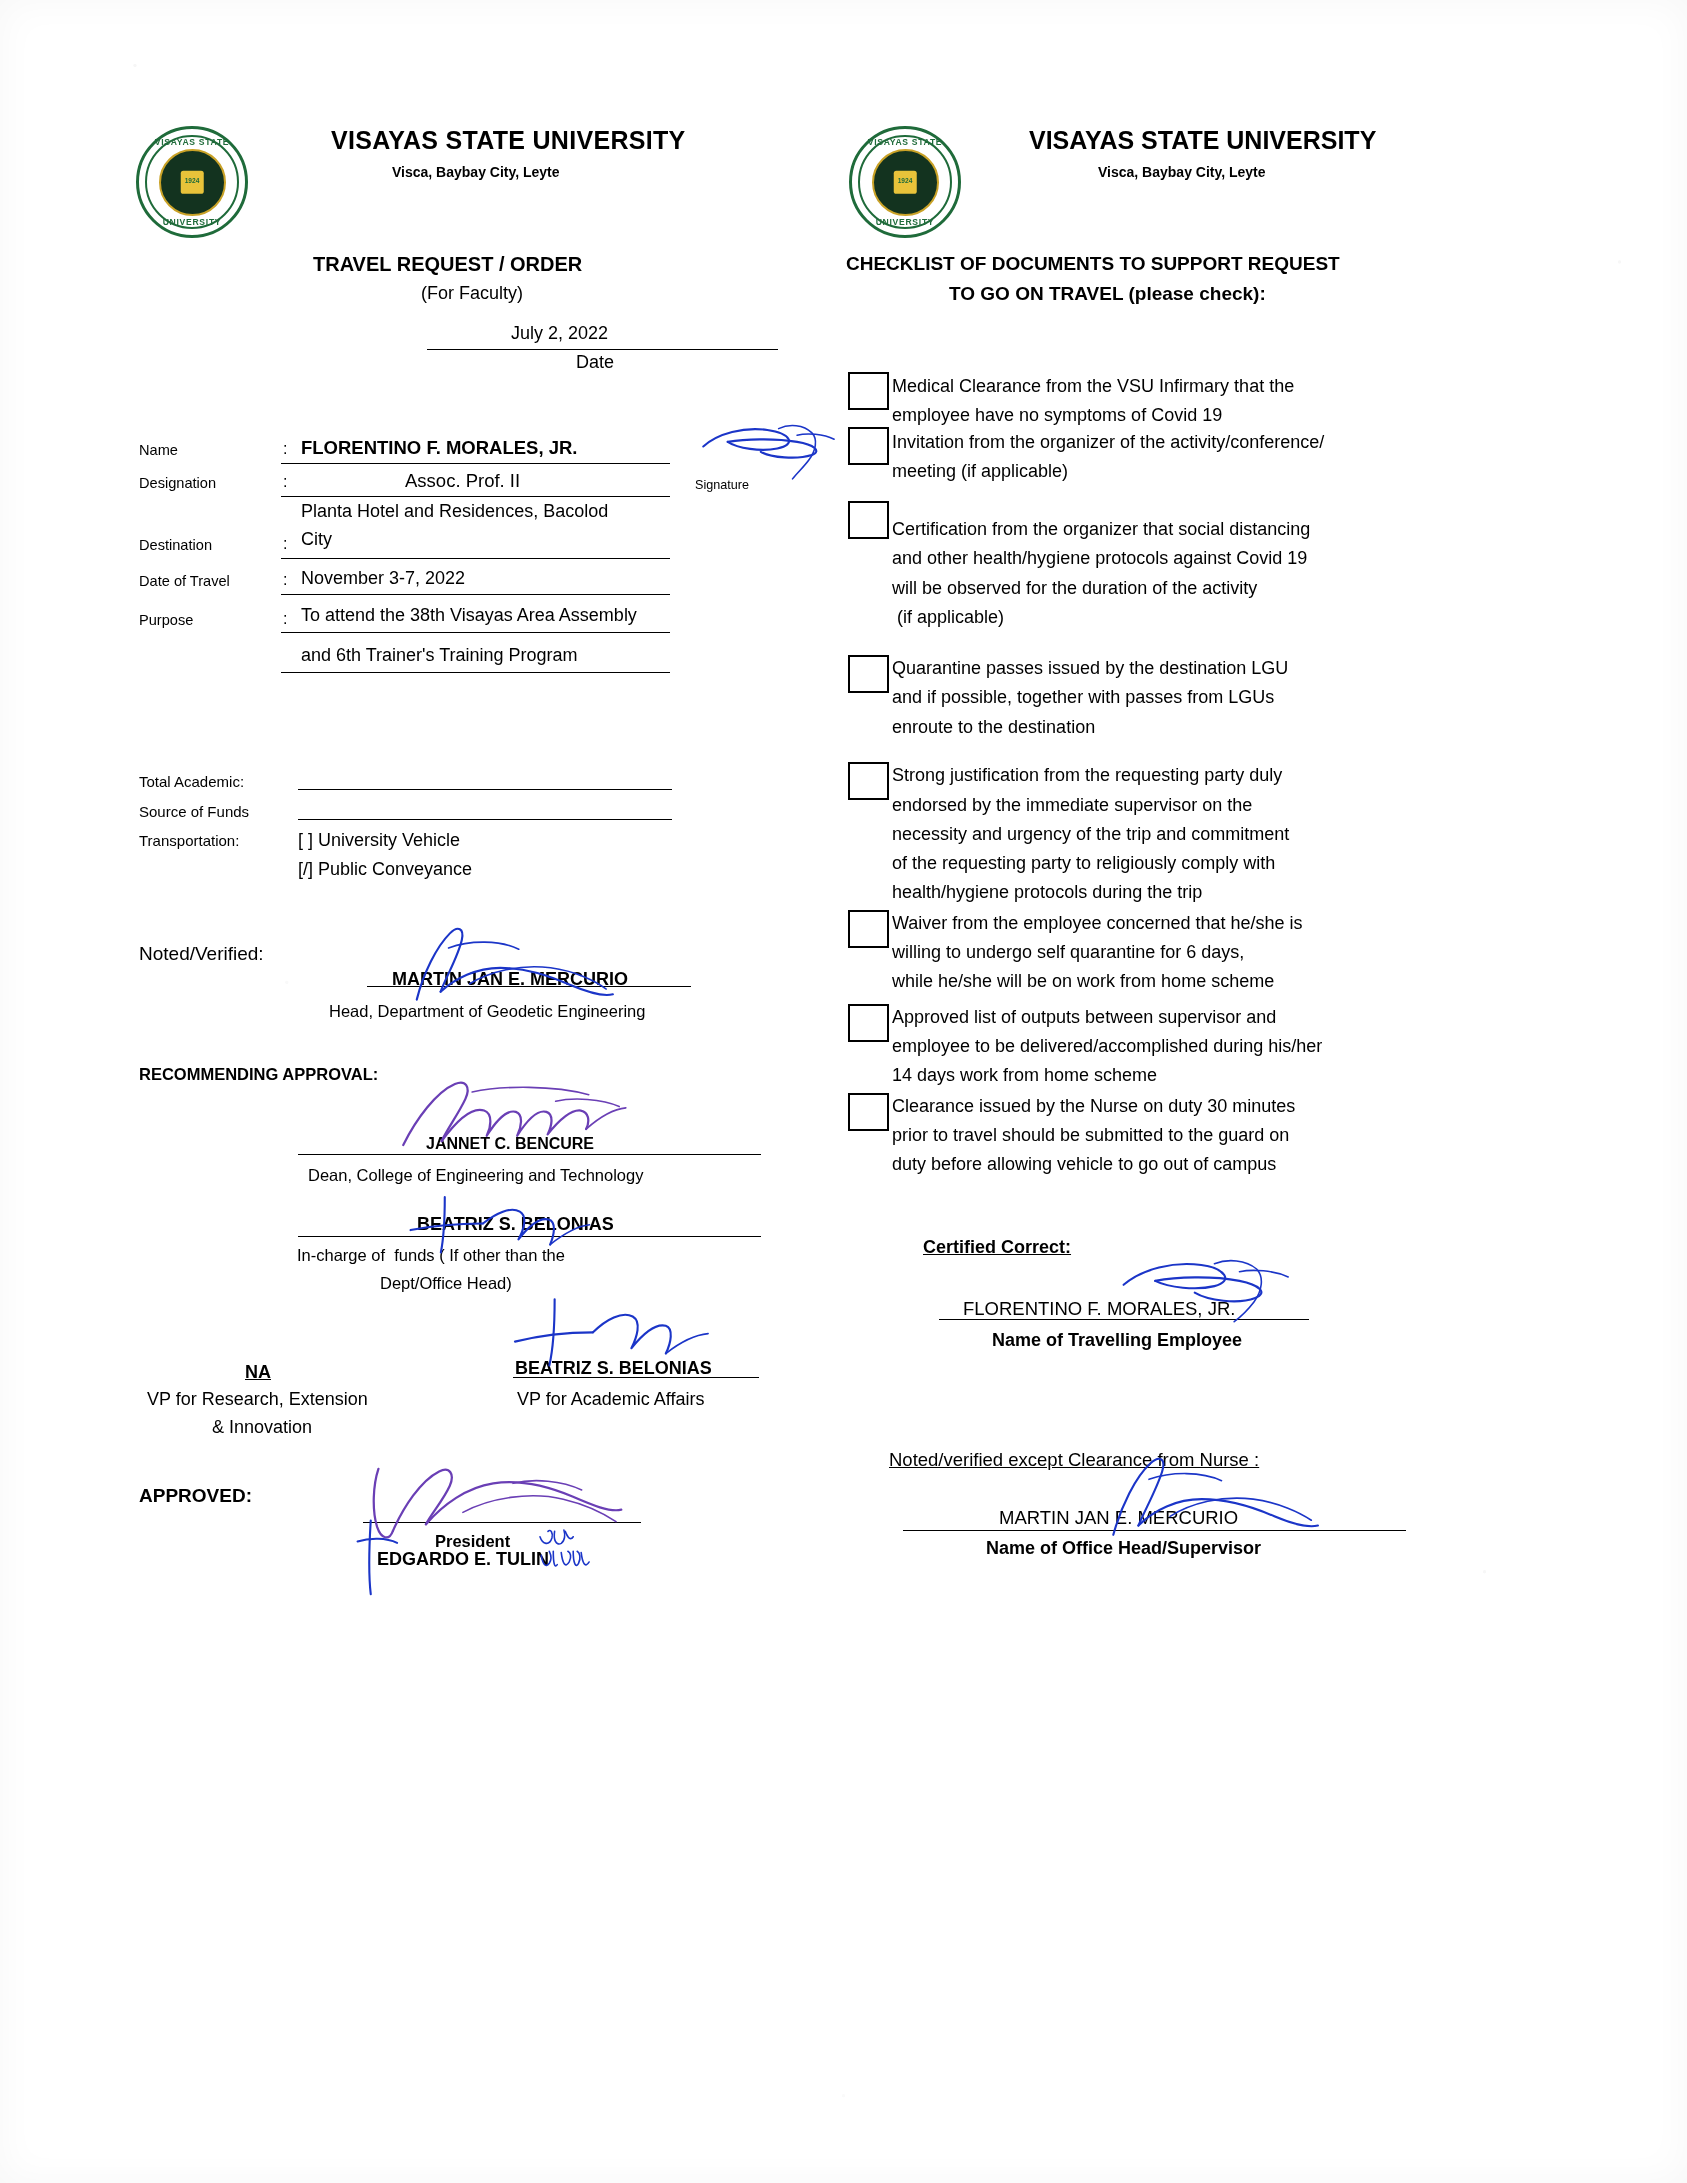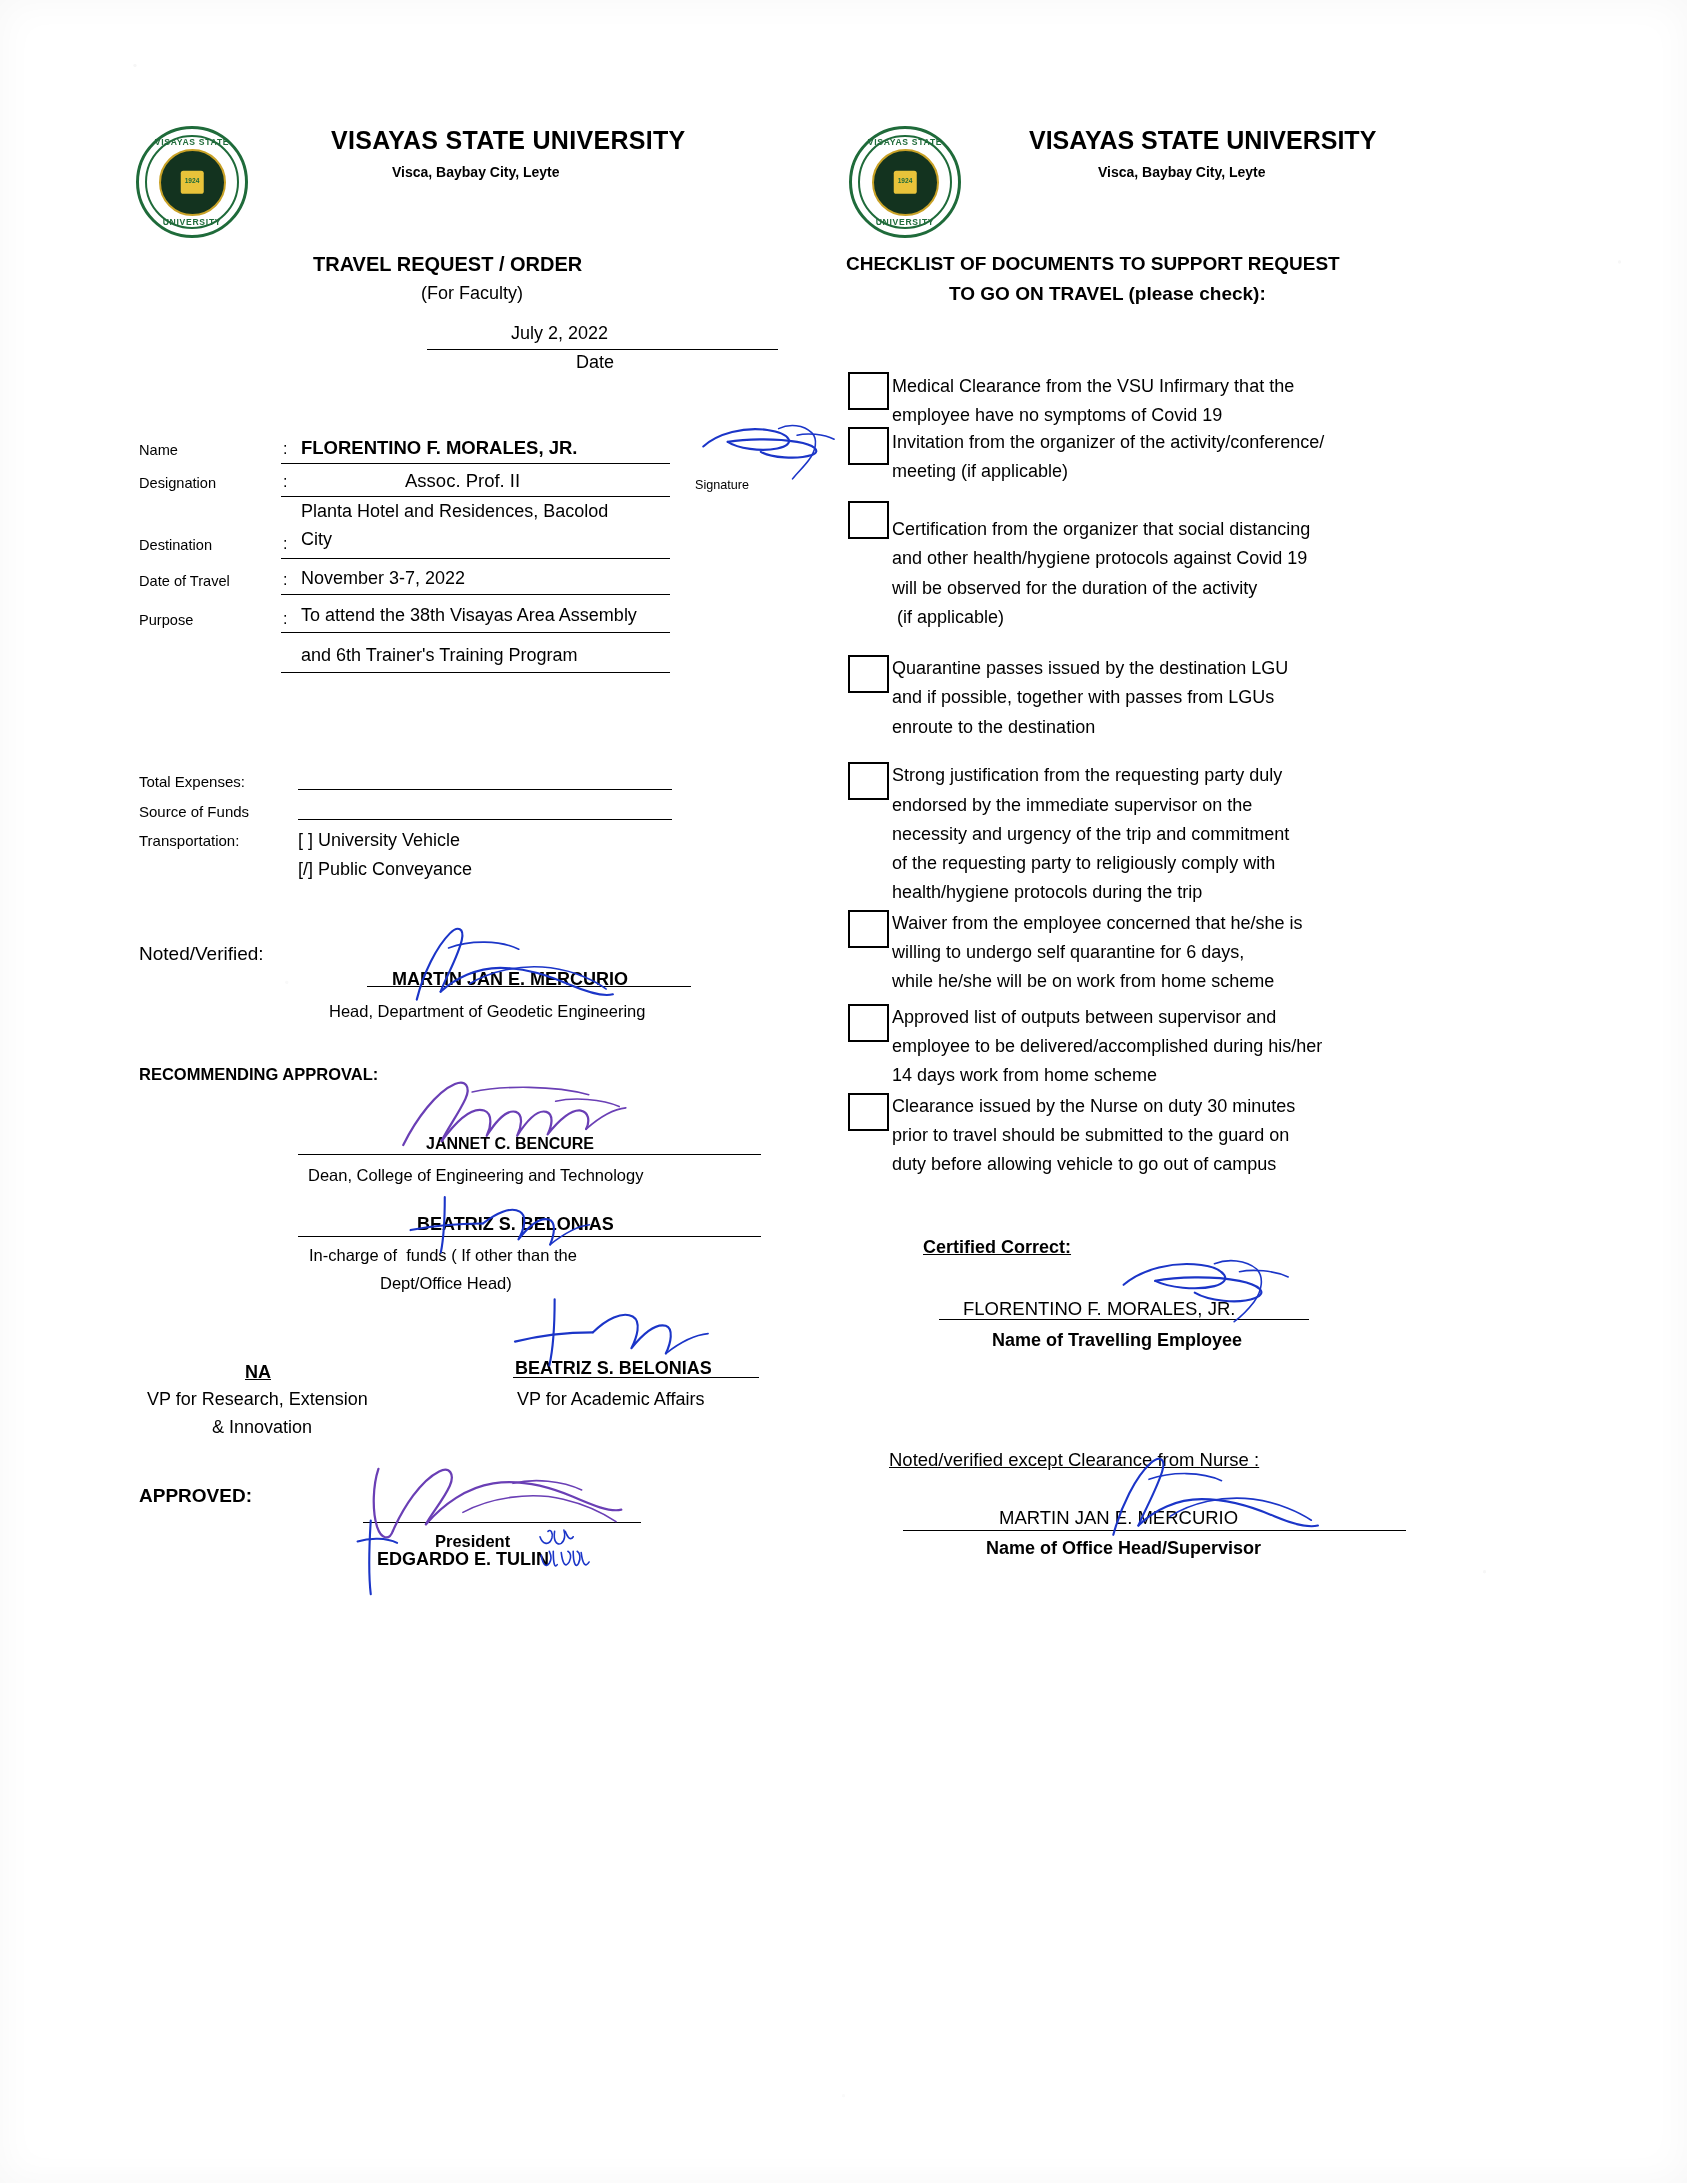--- a/index.html
+++ b/index.html
@@ -167,21 +167,21 @@
   <div class="t" style="left:301px; top:568px; font-size:18px;">November 3-7, 2022</div>
   <div class="line" style="left:281px; top:594px; width:389px;"></div>
 
   <div class="t" style="left:139px; top:612px; font-size:14.6px;">Purpose</div>
   <div class="t" style="left:283px; top:610px; font-size:16px;">:</div>
   <div class="t" style="left:301px; top:605px; font-size:18px;">To attend the 38th Visayas Area Assembly</div>
   <div class="line" style="left:281px; top:632px; width:389px;"></div>
   <div class="t" style="left:301px; top:645px; font-size:18px;">and 6th Trainer's Training Program</div>
   <div class="line" style="left:281px; top:672px; width:389px;"></div>
 
-  <div class="t" style="left:139px; top:773px; font-size:15px;">Total Expenses:</div>
+  <div class="t" style="left:139px; top:773px; font-size:15px;">Total Academic:</div>
   <div class="line" style="left:298px; top:789px; width:374px;"></div>
 
   <div class="t" style="left:139px; top:803px; font-size:15px;">Source of Funds</div>
   <div class="line" style="left:298px; top:819px; width:374px;"></div>
 
   <div class="t" style="left:139px; top:832px; font-size:15px;">Transportation:</div>
 
   <div class="t" style="left:298px; top:830px; font-size:18px;"><span>[ ]</span> <span>University Vehicle</span></div>
   <div class="t" style="left:298px; top:859px; font-size:18px;"><span>[/]</span> <span>Public Conveyance</span></div>
 
@@ -191,21 +191,21 @@
   <div class="t" style="left:329px; top:1002px; font-size:16.5px;">Head, Department of Geodetic Engineering</div>
 
   <div class="t bold" style="left:139px; top:1065px; font-size:16.5px;">RECOMMENDING APPROVAL:</div>
 
   <div class="line" style="left:298px; top:1154px; width:463px;"></div>
   <div class="t bold" style="left:426px; top:1135px; font-size:16px;">JANNET C. BENCURE</div>
   <div class="t" style="left:308px; top:1166px; font-size:16.5px;">Dean, College of Engineering and Technology</div>
 
   <div class="t bold" style="left:417px; top:1214px; font-size:18px;">BEATRIZ S. BELONIAS</div>
   <div class="line" style="left:298px; top:1236px; width:463px;"></div>
-  <div class="t" style="left:309px; top:1246px; font-size:16.5px;">In-charge of  funds ( If other than the</div>
+  <div class="t" style="left:297px; top:1246px; font-size:16.5px;">In-charge of  funds ( If other than the</div>
   <div class="t" style="left:380px; top:1274px; font-size:16.5px;">Dept/Office Head)</div>
 
   <div class="t bold ul" style="left:245px; top:1362px; font-size:18px;">NA</div>
   <div class="t" style="left:147px; top:1389px; font-size:18px;">VP for Research, Extension</div>
   <div class="t" style="left:212px; top:1417px; font-size:18px;">&amp; Innovation</div>
 
   <div class="line" style="left:513px; top:1377px; width:246px;"></div>
   <div class="t bold" style="left:515px; top:1358px; font-size:18px;">BEATRIZ S. BELONIAS</div>
   <div class="t" style="left:517px; top:1389px; font-size:18px;">VP for Academic Affairs</div>
 

